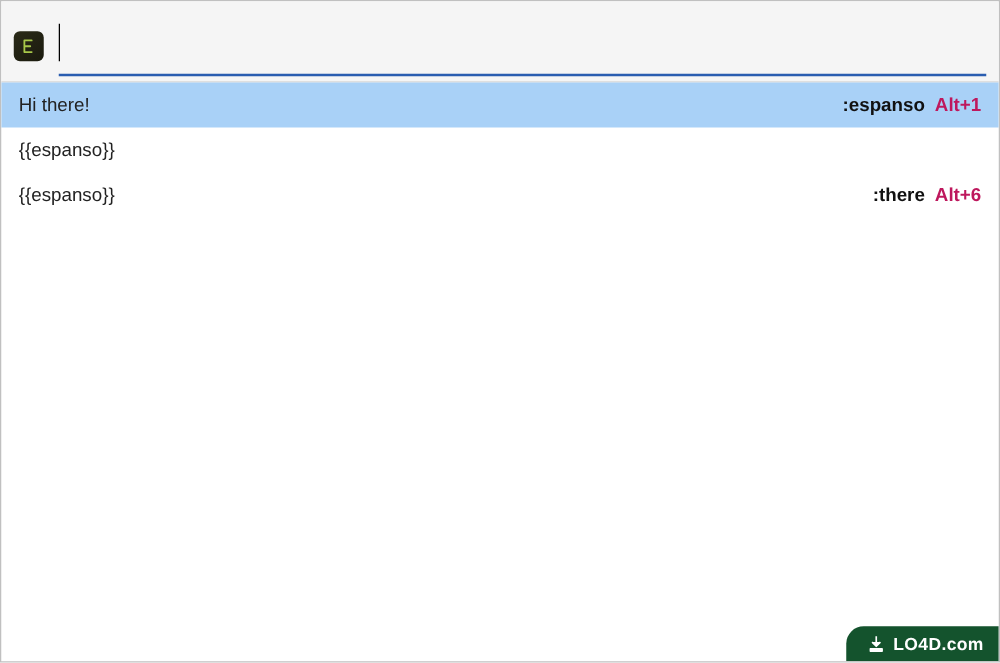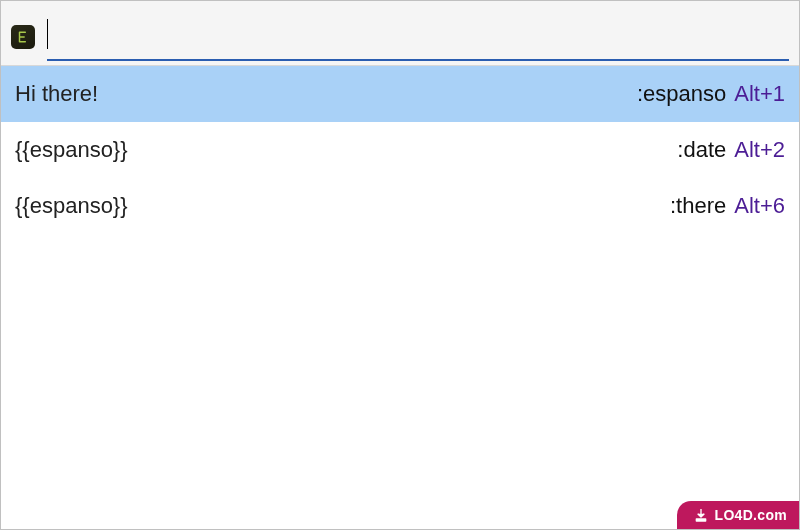--- a/index.html
+++ b/index.html
@@ -67,54 +67,54 @@
       50% { opacity: 0; }
     }
     .results {
       width: 100%;
     }
     .result-row {
       display: flex;
       align-items: center;
       justify-content: space-between;
       padding: 10px 14px;
-      font-size: 22px;
+      font-size: 15px;
       color: #222;
       cursor: pointer;
-      height: 56px;
+      height: 36px;
     }
     .result-row.selected {
       background: #a9d1f7;
     }
     .result-left {
       flex: 1;
       white-space: nowrap;
       overflow: hidden;
       text-overflow: ellipsis;
     }
     .result-right {
       display: flex;
       align-items: baseline;
       gap: 8px;
       flex-shrink: 0;
     }
     .trigger {
-      font-weight: 400;
+      font-weight: 700;
       color: #111;
     }
     .shortcut {
-      color: #4c1d95;
-      font-weight: 400;
+      color: #be185d;
+      font-weight: 700;
       text-align: right;
     }
     .watermark {
       position: absolute;
       right: 0;
       bottom: 0;
-      background: #be185d;
+      background: #14532d;
       color: #ffffff;
       font-size: 14px;
       font-weight: 600;
       padding: 6px 12px 6px 16px;
       border-top-left-radius: 14px;
       display: flex;
       align-items: flex-start;
       gap: 6px;
       letter-spacing: 0.3px;
     }
@@ -143,24 +143,20 @@
   <div class="result-row selected">
     <span class="result-left">Hi there!</span>
     <span class="result-right">
       <span class="trigger">:espanso</span>
       <span class="shortcut">Alt+1</span>
     </span>
   </div>
 
   <div class="result-row">
     <span class="result-left">{{espanso}}</span>
-    <span class="result-right">
-      <span class="trigger">:date</span>
-      <span class="shortcut">Alt+2</span>
-    </span>
   </div>
 
   <div class="result-row">
     <span class="result-left">{{espanso}}</span>
     <span class="result-right">
       <span class="trigger">:there</span>
       <span class="shortcut">Alt+6</span>
     </span>
   </div>
 

